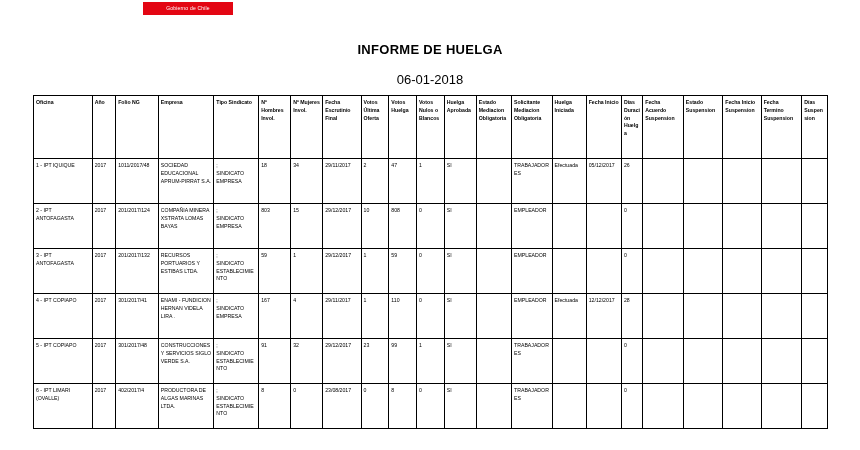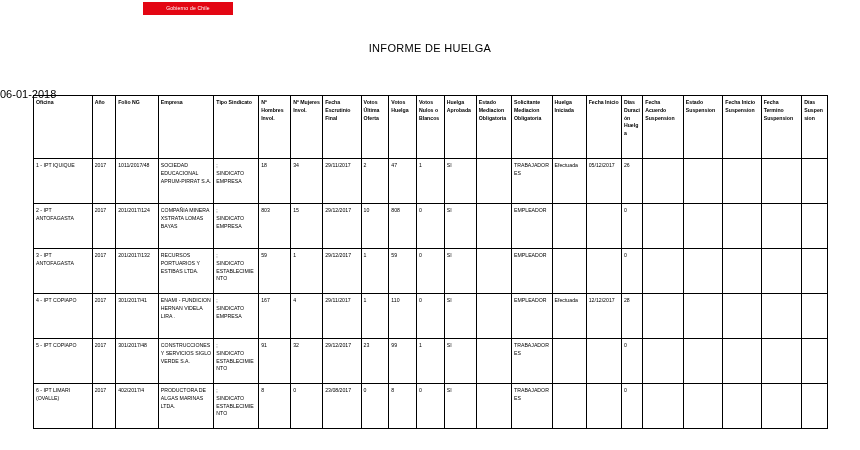--- a/index.html
+++ b/index.html
@@ -32,31 +32,31 @@
     line-height: 13px;
     text-align: center;
     letter-spacing: 0.2px;
   }
   .doc-title {
     position: absolute;
     left: 0;
     top: 42px;
     width: 860px;
     text-align: center;
-    font-size: 11px;
-    font-weight: normal;
+    font-size: 13px;
+    font-weight: bold;
     letter-spacing: 0.3px;
   }
   .doc-date {
     position: absolute;
     left: 0;
-    top: 88px;
+    top: 72px;
     width: 860px;
-    text-align: left;
-    font-size: 11px;
+    text-align: center;
+    font-size: 13px;
   }
   .table-wrap {
     position: absolute;
     left: 33px;
     top: 95px;
     width: 795px;
   }
   table.report {
     border-collapse: collapse;
     table-layout: fixed;

